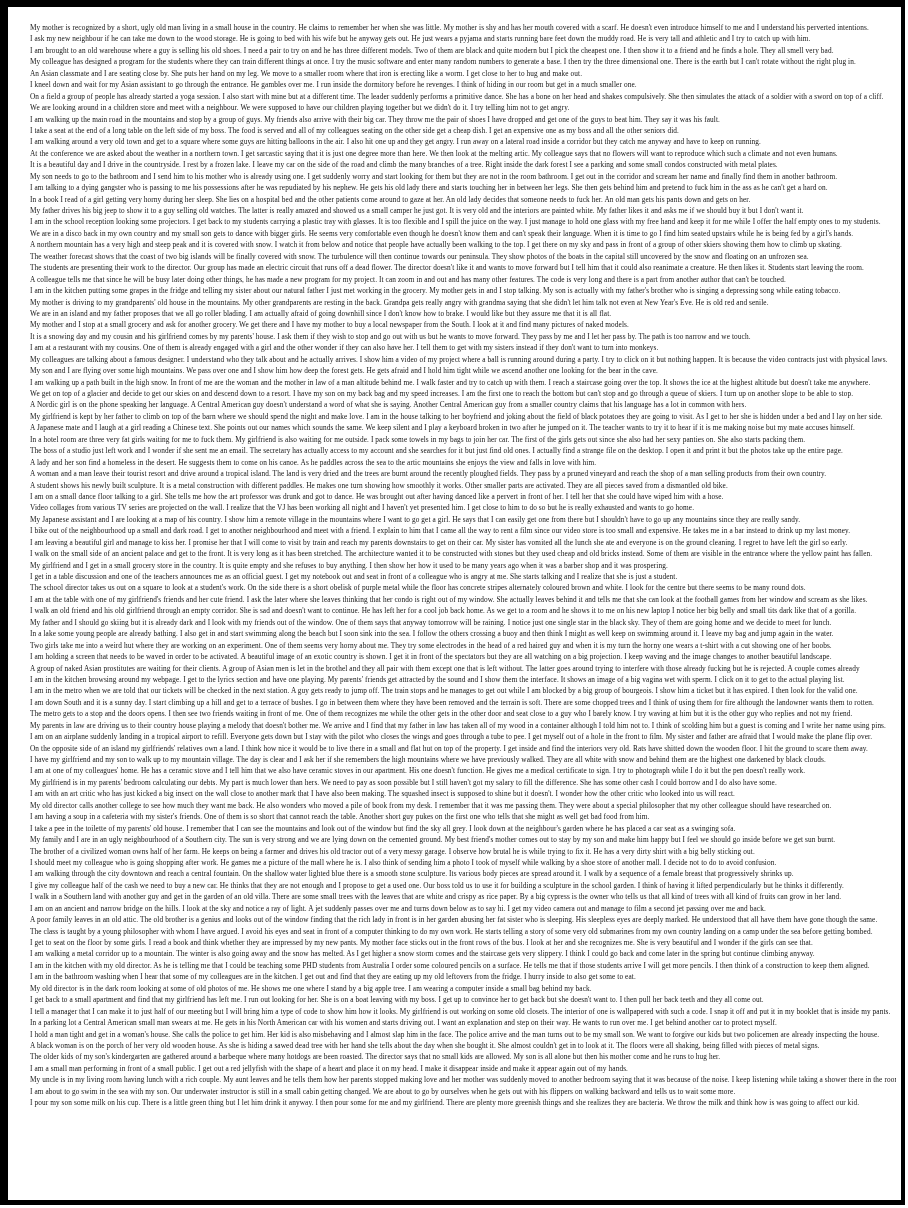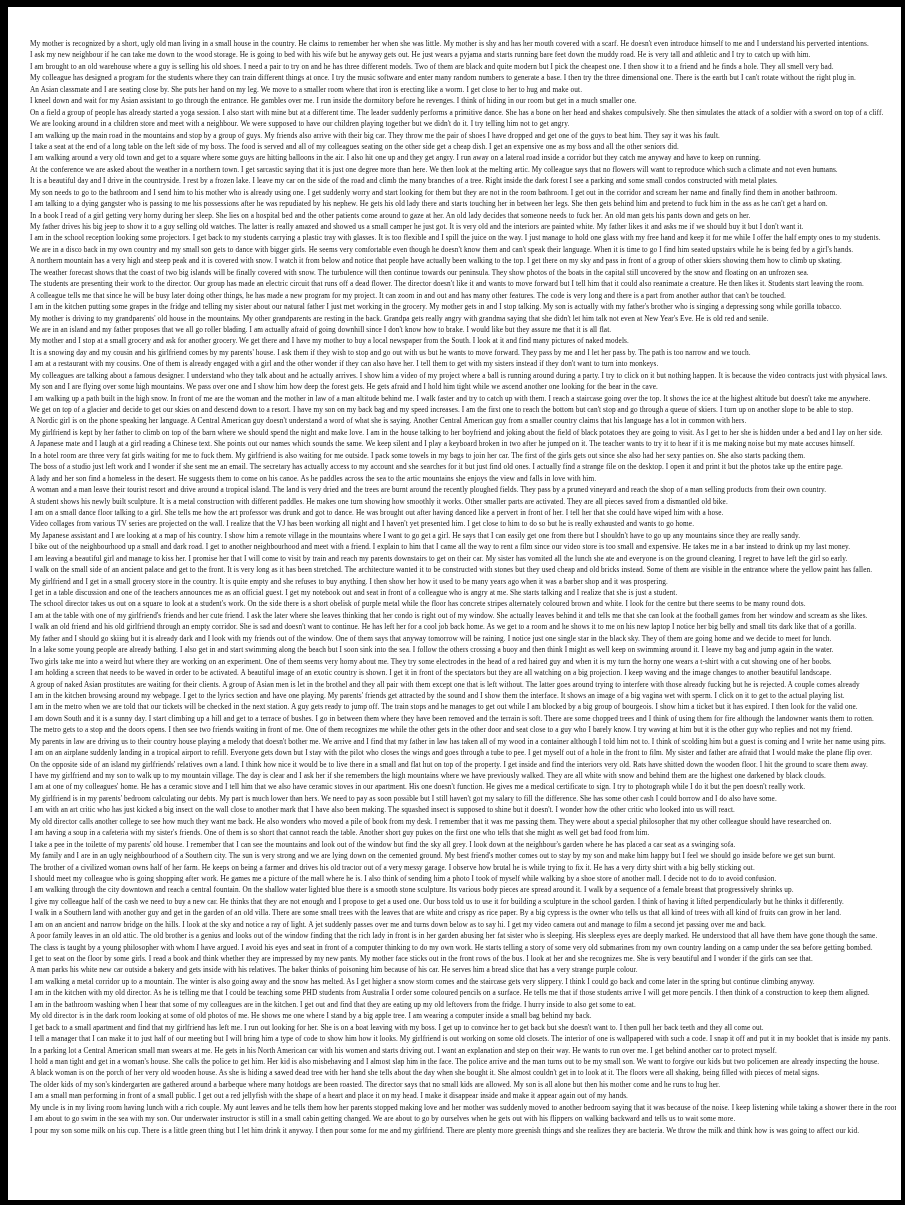--- a/index.html
+++ b/index.html
@@ -25,21 +25,21 @@
     box-sizing: border-box;
     border-top: 7px solid #000000;
     border-left: 8px solid #000000;
     border-right: 4px solid #000000;
     border-bottom: 5px solid #000000;
     pointer-events: none;
   }
   .text-area {
     position: absolute;
     left: 30px;
-    top: 38px;
+    top: 22px;
     width: 866px;
     height: 1150px;
     overflow: hidden;
   }
   .line {
     white-space: nowrap;
     overflow: hidden;
     height: 11.45px;
     line-height: 11.45px;
     font-size: 7.3px;
@@ -69,21 +69,21 @@
       <div class="line">My son needs to go to the bathroom and I send him to his mother who is already using one. I get suddenly worry and start looking for them but they are not in the room bathroom. I get out in the corridor and scream her name and finally find them in another bathroom.</div>
       <div class="line">I am talking to a dying gangster who is passing to me his possessions after he was repudiated by his nephew. He gets his old lady there and starts touching her in between her legs. She then gets behind him and pretend to fuck him in the ass as he can't get a hard on.</div>
       <div class="line">In a book I read of a girl getting very horny during her sleep. She lies on a hospital bed and the other patients come around to gaze at her. An old lady decides that someone needs to fuck her. An old man gets his pants down and gets on her.</div>
       <div class="line">My father drives his big jeep to show it to a guy selling old watches. The latter is really amazed and showed us a small camper he just got. It is very old and the interiors are painted white. My father likes it and asks me if we should buy it but I don't want it.</div>
       <div class="line">I am in the school reception looking some projectors. I get back to my students carrying a plastic tray with glasses. It is too flexible and I spill the juice on the way. I just manage to hold one glass with my free hand and keep it for me while I offer the half empty ones to my students.</div>
       <div class="line">We are in a disco back in my own country and my small son gets to dance with bigger girls. He seems very comfortable even though he doesn't know them and can't speak their language. When it is time to go I find him seated upstairs while he is being fed by a girl's hands.</div>
       <div class="line">A northern mountain has a very high and steep peak and it is covered with snow. I watch it from below and notice that people have actually been walking to the top. I get there on my sky and pass in front of a group of other skiers showing them how to climb up skating.</div>
       <div class="line">The weather forecast shows that the coast of two big islands will be finally covered with snow. The turbulence will then continue towards our peninsula. They show photos of the boats in the capital still uncovered by the snow and floating on an unfrozen sea.</div>
       <div class="line">The students are presenting their work to the director. Our group has made an electric circuit that runs off a dead flower. The director doesn't like it and wants to move forward but I tell him that it could also reanimate a creature. He then likes it. Students start leaving the room.</div>
       <div class="line">A colleague tells me that since he will be busy later doing other things, he has made a new program for my project. It can zoom in and out and has many other features. The code is very long and there is a part from another author that can't be touched.</div>
-      <div class="line">I am in the kitchen putting some grapes in the fridge and telling my sister about our natural father I just met working in the grocery. My mother gets in and I stop talking. My son is actually with my father's brother who is singing a depressing song while gorilla tobacco.</div>
+      <div class="line">I am in the kitchen putting some grapes in the fridge and telling my sister about our natural father I just met working in the grocery. My mother gets in and I stop talking. My son is actually with my father's brother who is singing a depressing song while eating tobacco.</div>
       <div class="line">My mother is driving to my grandparents' old house in the mountains. My other grandparents are resting in the back. Grandpa gets really angry with grandma saying that she didn't let him talk not even at New Year's Eve. He is old red and senile.</div>
       <div class="line">We are in an island and my father proposes that we all go roller blading. I am actually afraid of going downhill since I don't know how to brake. I would like but they assure me that it is all flat.</div>
       <div class="line">My mother and I stop at a small grocery and ask for another grocery. We get there and I have my mother to buy a local newspaper from the South. I look at it and find many pictures of naked models.</div>
       <div class="line">It is a snowing day and my cousin and his girlfriend comes by my parents' house. I ask them if they wish to stop and go out with us but he wants to move forward. They pass by me and I let her pass by. The path is too narrow and we touch.</div>
       <div class="line">I am at a restaurant with my cousins. One of them is already engaged with a girl and the other wonder if they can also have her. I tell them to get with my sisters instead if they don't want to turn into monkeys.</div>
       <div class="line">My colleagues are talking about a famous designer. I understand who they talk about and he actually arrives. I show him a video of my project where a ball is running around during a party. I try to click on it but nothing happen. It is because the video contracts just with physical laws.</div>
       <div class="line">My son and I are flying over some high mountains. We pass over one and I show him how deep the forest gets. He gets afraid and I hold him tight while we ascend another one looking for the bear in the cave.</div>
       <div class="line">I am walking up a path built in the high snow. In front of me are the woman and the mother in law of a man altitude behind me. I walk faster and try to catch up with them. I reach a staircase going over the top. It shows the ice at the highest altitude but doesn't take me anywhere.</div>
       <div class="line">We get on top of a glacier and decide to get our skies on and descend down to a resort. I have my son on my back bag and my speed increases. I am the first one to reach the bottom but can't stop and go through a queue of skiers. I turn up on another slope to be able to stop.</div>
       <div class="line">A Nordic girl is on the phone speaking her language. A Central American guy doesn't understand a word of what she is saying. Another Central American guy from a smaller country claims that his language has a lot in common with hers.</div>
@@ -127,21 +127,20 @@
       <div class="line">My family and I are in an ugly neighbourhood of a Southern city. The sun is very strong and we are lying down on the cemented ground. My best friend's mother comes out to stay by my son and make him happy but I feel we should go inside before we get sun burnt.</div>
       <div class="line">The brother of a civilized woman owns half of her farm. He keeps on being a farmer and drives his old tractor out of a very messy garage. I observe how brutal he is while trying to fix it. He has a very dirty shirt with a big belly sticking out.</div>
       <div class="line">I should meet my colleague who is going shopping after work. He games me a picture of the mall where he is. I also think of sending him a photo I took of myself while walking by a shoe store of another mall. I decide not to do to avoid confusion.</div>
       <div class="line">I am walking through the city downtown and reach a central fountain. On the shallow water lighted blue there is a smooth stone sculpture. Its various body pieces are spread around it. I walk by a sequence of a female breast that progressively shrinks up.</div>
       <div class="line">I give my colleague half of the cash we need to buy a new car. He thinks that they are not enough and I propose to get a used one. Our boss told us to use it for building a sculpture in the school garden. I think of having it lifted perpendicularly but he thinks it differently.</div>
       <div class="line">I walk in a Southern land with another guy and get in the garden of an old villa. There are some small trees with the leaves that are white and crispy as rice paper. By a big cypress is the owner who tells us that all kind of trees with all kind of fruits can grow in her land.</div>
       <div class="line">I am on an ancient and narrow bridge on the hills. I look at the sky and notice a ray of light. A jet suddenly passes over me and turns down below as to say hi. I get my video camera out and manage to film a second jet passing over me and back.</div>
       <div class="line">A poor family leaves in an old attic. The old brother is a genius and looks out of the window finding that the rich lady in front is in her garden abusing her fat sister who is sleeping. His sleepless eyes are deeply marked. He understood that all have them have gone though the same.</div>
       <div class="line">The class is taught by a young philosopher with whom I have argued. I avoid his eyes and seat in front of a computer thinking to do my own work. He starts telling a story of some very old submarines from my own country landing on a camp under the sea before getting bombed.</div>
       <div class="line">I get to seat on the floor by some girls. I read a book and think whether they are impressed by my new pants. My mother face sticks out in the front rows of the bus. I look at her and she recognizes me. She is very beautiful and I wonder if the girls can see that.</div>
-      <div class="line">A man parks his white new car outside a bakery and gets inside with his relatives. The baker thinks of poisoning him because of his car. He serves him a bread slice that has a very strange purple colour.</div>
       <div class="line">I am walking a metal corridor up to a mountain. The winter is also going away and the snow has melted. As I get higher a snow storm comes and the staircase gets very slippery. I think I could go back and come later in the spring but continue climbing anyway.</div>
       <div class="line">I am in the kitchen with my old director. As he is telling me that I could be teaching some PHD students from Australia I order some coloured pencils on a surface. He tells me that if those students arrive I will get more pencils. I then think of a construction to keep them aligned.</div>
       <div class="line">I am in the bathroom washing when I hear that some of my colleagues are in the kitchen. I get out and find that they are eating up my old leftovers from the fridge. I hurry inside to also get some to eat.</div>
       <div class="line">My old director is in the dark room looking at some of old photos of me. He shows me one where I stand by a big apple tree. I am wearing a computer inside a small bag behind my back.</div>
       <div class="line">I get back to a small apartment and find that my girlfriend has left me. I run out looking for her. She is on a boat leaving with my boss. I get up to convince her to get back but she doesn't want to. I then pull her back teeth and they all come out.</div>
       <div class="line">I tell a manager that I can make it to just half of our meeting but I will bring him a type of code to show him how it looks. My girlfriend is out working on some old closets. The interior of one is wallpapered with such a code. I snap it off and put it in my booklet that is inside my pants.</div>
       <div class="line">In a parking lot a Central American small man swears at me. He gets in his North American car with his women and starts driving out. I want an explanation and step on their way. He wants to run over me. I get behind another car to protect myself.</div>
       <div class="line">I hold a man tight and get in a woman's house. She calls the police to get him. Her kid is also misbehaving and I almost slap him in the face. The police arrive and the man turns out to be my small son. We want to forgive our kids but two policemen are already inspecting the house.</div>
       <div class="line">A black woman is on the porch of her very old wooden house. As she is hiding a sawed dead tree with her hand she tells about the day when she bought it. She almost couldn't get in to look at it. The floors were all shaking, being filled with pieces of metal signs.</div>
       <div class="line">The older kids of my son's kindergarten are gathered around a barbeque where many hotdogs are been roasted. The director says that no small kids are allowed. My son is all alone but then his mother come and he runs to hug her.</div>

